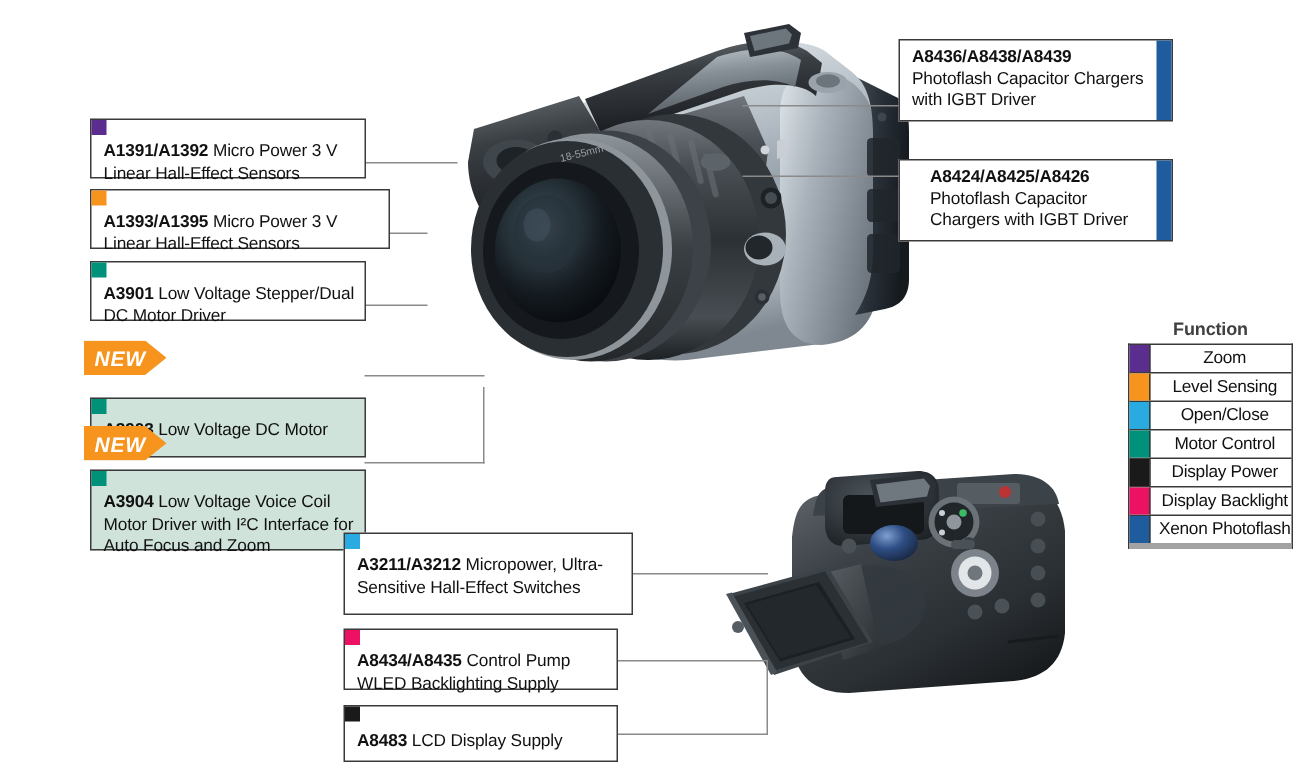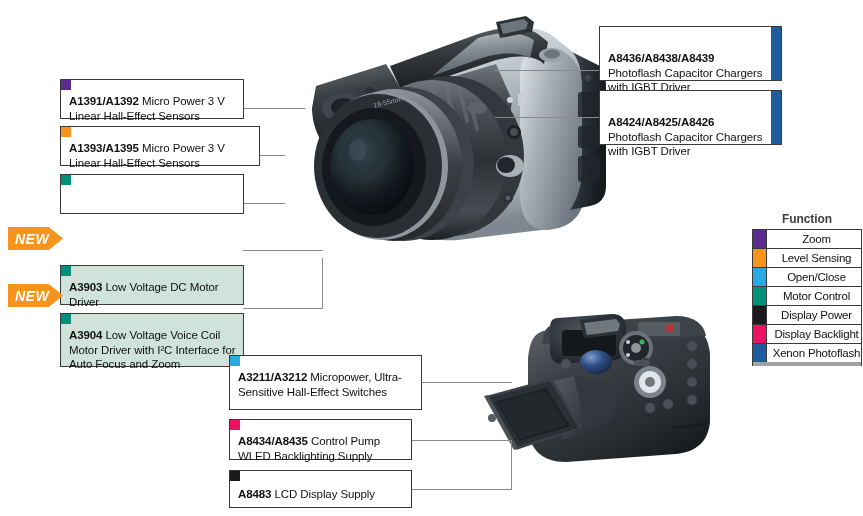--- a/index.html
+++ b/index.html
@@ -31,38 +31,39 @@
   .callout .txt{
     flex:1 1 auto;
     padding:4px 6px 4px 8px;
     font-size:11.5px;
     line-height:14.5px;
     color:#111111;
     letter-spacing:-0.1px;
   }
   .callout .txt b{font-weight:bold;}
   .callout.right{flex-direction:row-reverse;}
-  .callout.right .txt{padding:4px 8px 4px 8px;margin-top:20px;}
+  .callout.right .txt{padding:4px 8px 4px 8px;}
   .callout.mint{background:#cfe3da;margin-top:44px;}
 
   
   .newtag{
     position:absolute;
     width:55px;height:23px;
     background:#F7941E;
     color:#ffffff;
     font-size:14px;
     font-weight:bold;
     font-style:italic;
     letter-spacing:0.5px;
     display:flex;align-items:center;justify-content:flex-start;
     padding-left:7px;
     box-sizing:border-box;
     clip-path:polygon(0 0, 74% 0, 100% 50%, 74% 100%, 0 100%);
     filter:drop-shadow(1px 1px 0 rgba(0,0,0,0.25));
+    margin-left:48px;
   }
 
   
   .legend{position:absolute;left:752px;top:212px;width:110px;}
   .legend-title{
     font-size:12px;font-weight:bold;color:#404040;
     text-align:center;padding-bottom:3px;letter-spacing:-0.1px;
   }
   .legend-table{border:1px solid #3a3a3a;border-bottom:none;box-sizing:border-box;text-align:center;}
   .legend-row{display:flex;align-items:stretch;border-bottom:1px solid #3a3a3a;height:18px;}
@@ -307,20 +308,23 @@
 
   <div class="callout" style="left:60px;top:126px;width:200px;height:40px;">
     <span class="bar" style="background:#F7941E"></span>
     <span class="txt">
       <b>A1393/A1395</b><span> Micro Power 3 V Linear Hall-Effect Sensors</span>
     </span>
   </div>
 
   <div class="callout" style="left:60px;top:174px;width:184px;height:40px;">
     <span class="bar" style="background:#00917A"></span>
+    <span class="txt">
+      <b>A3901</b><span> Low Voltage Stepper/Dual DC Motor Driver</span>
+    </span>
   </div>
 
   <div class="newtag" style="left:8px;top:227px;">
     <span>NEW</span>
   </div>
   <div class="callout mint" style="left:60px;top:221px;width:184px;height:40px;">
     <span class="bar" style="background:#00917A"></span>
     <span class="txt">
       <b>A3903</b><span> Low Voltage DC Motor Driver</span>
     </span>
@@ -336,21 +340,21 @@
     </span>
   </div>
 
   <div class="callout right" style="left:599px;top:26px;width:183px;height:55px;">
     <span class="bar" style="background:#1F5C9E"></span>
     <span class="txt">
       <b>A8436/A8438/A8439</b><span> Photoflash Capacitor Chargers with IGBT Driver</span>
     </span>
   </div>
 
-  <div class="callout right" style="left:599px;top:90px;width:183px;height:55px;">
+  <div class="callout right" style="left:599px;top:106px;width:183px;height:55px;padding-left:12px;">
     <span class="bar" style="background:#1F5C9E"></span>
     <span class="txt">
       <b>A8424/A8425/A8426</b><span> Photoflash Capacitor Chargers with IGBT Driver</span>
     </span>
   </div>
 
   <div class="callout" style="left:229px;top:355px;width:193px;height:55px;">
     <span class="bar" style="background:#29ABE2"></span>
     <span class="txt">
       <b>A3211/A3212</b><span> Micropower, Ultra-Sensitive Hall-Effect Switches</span>

